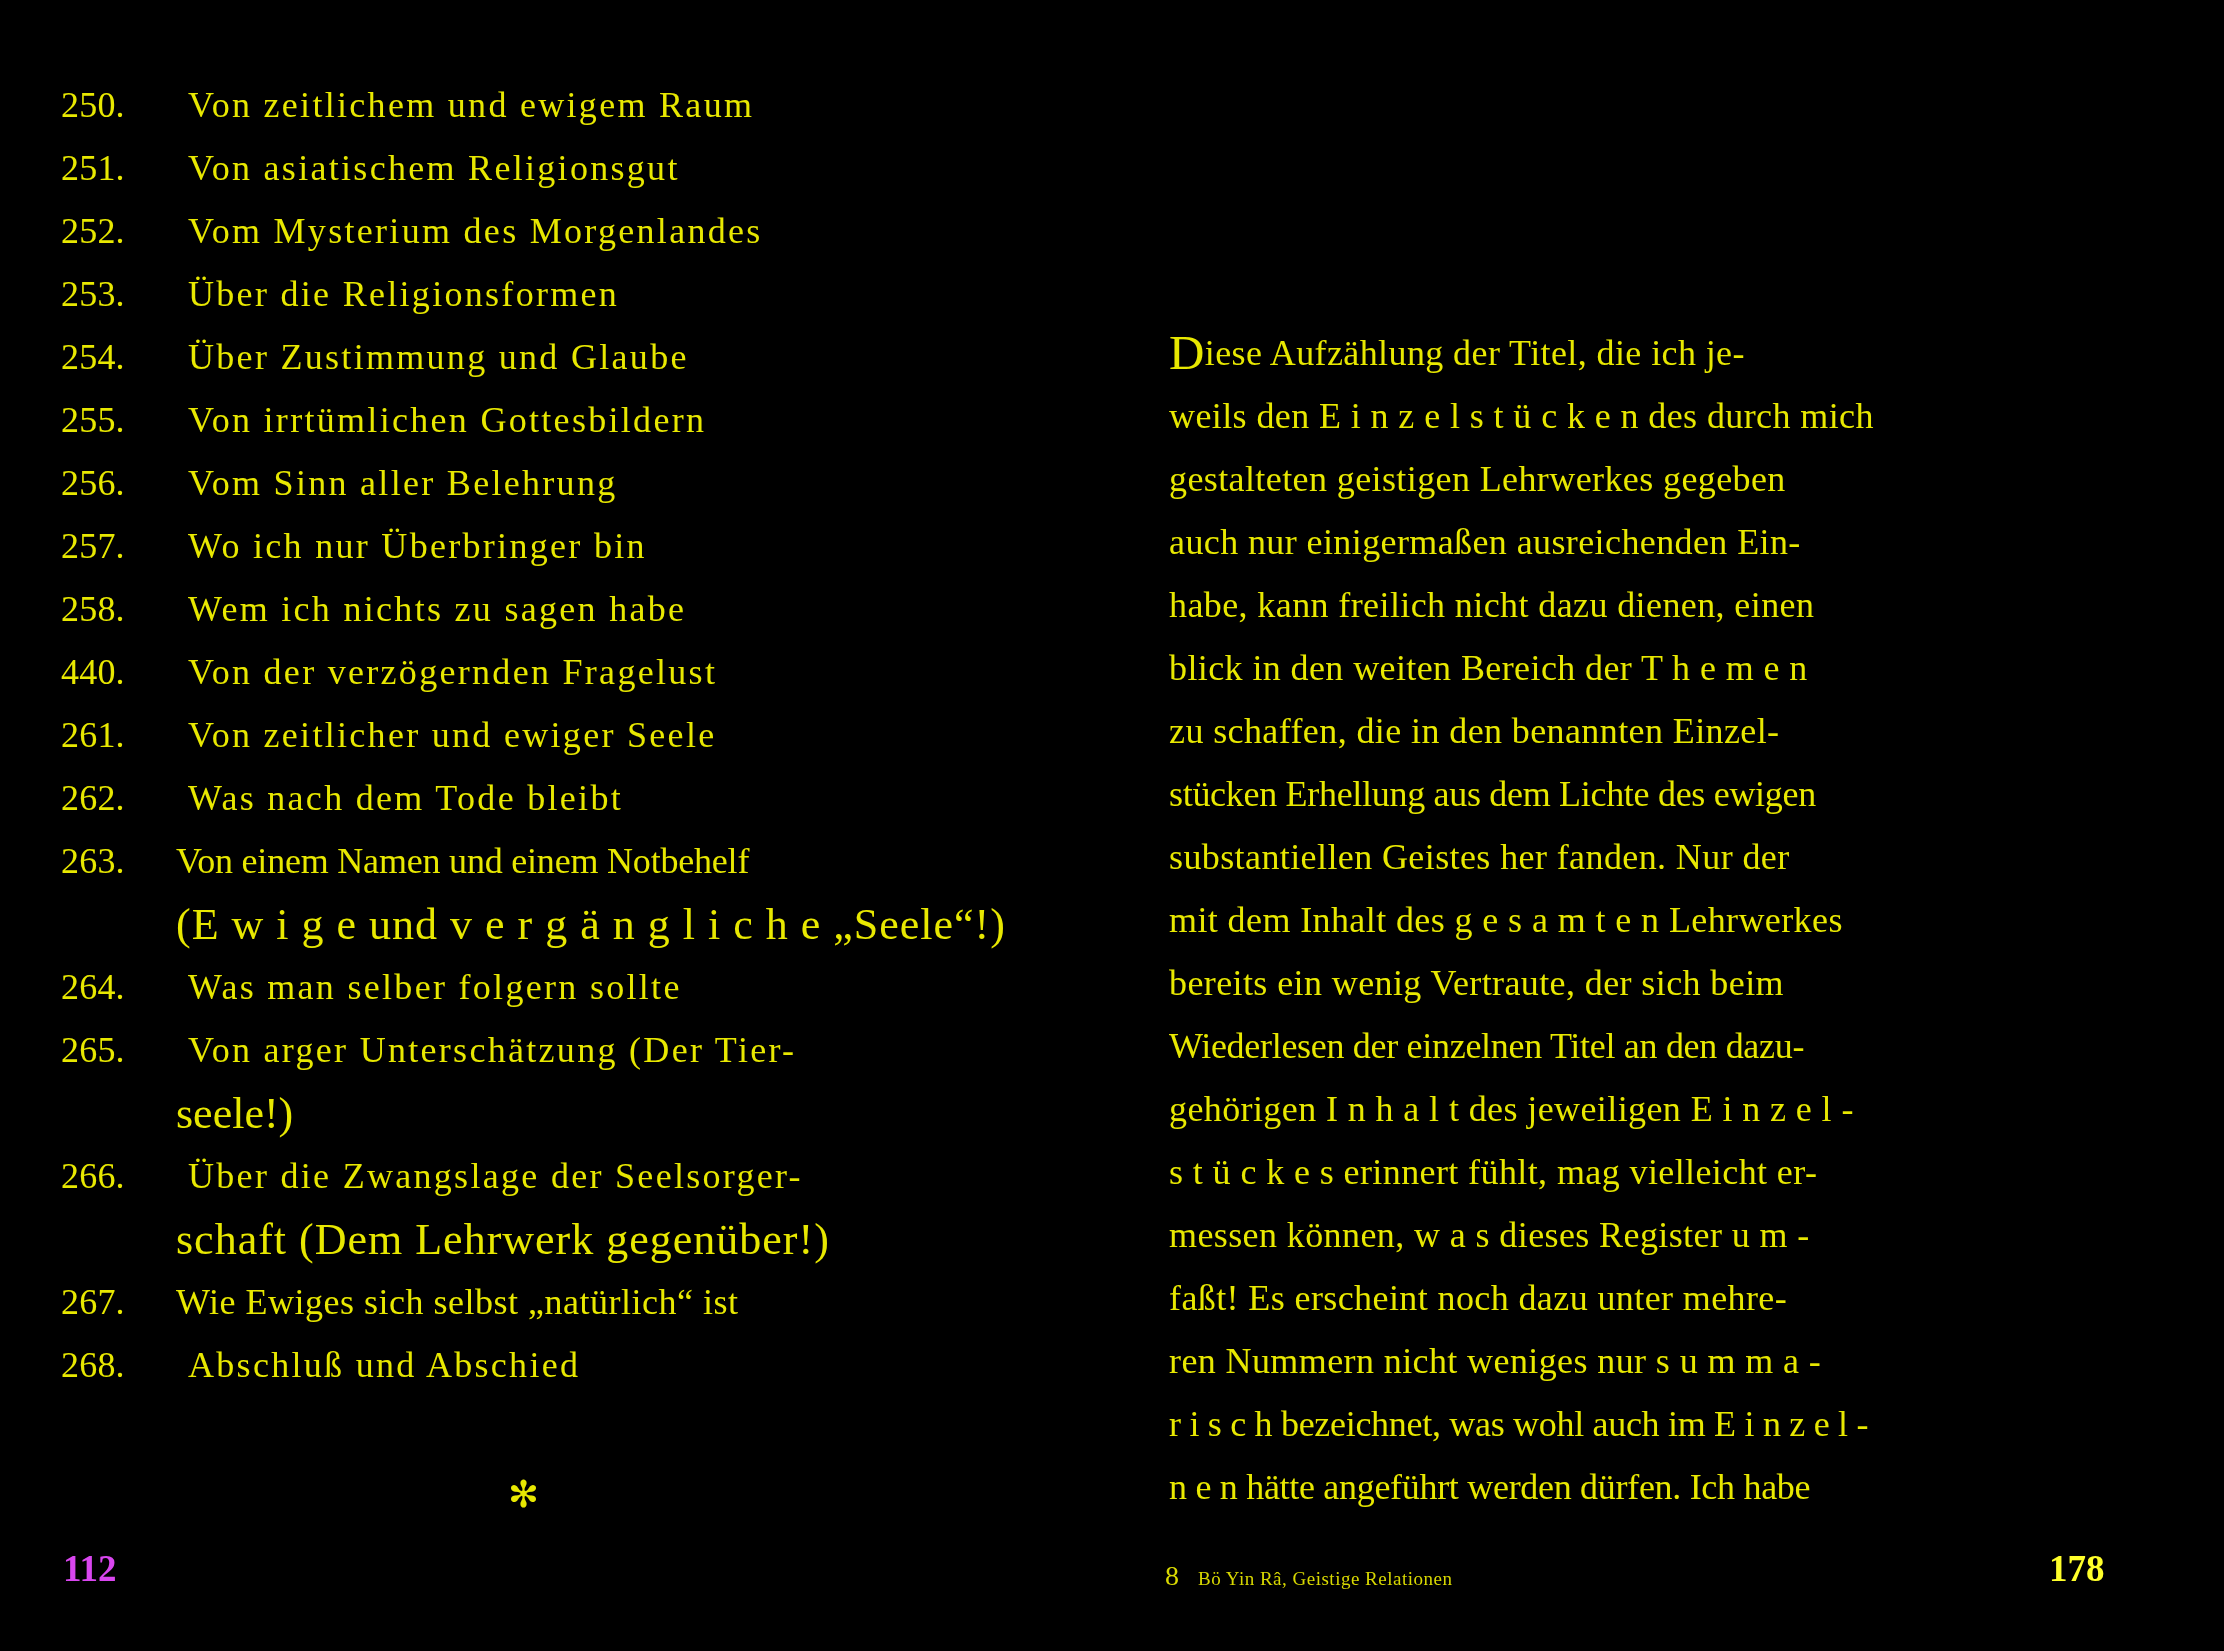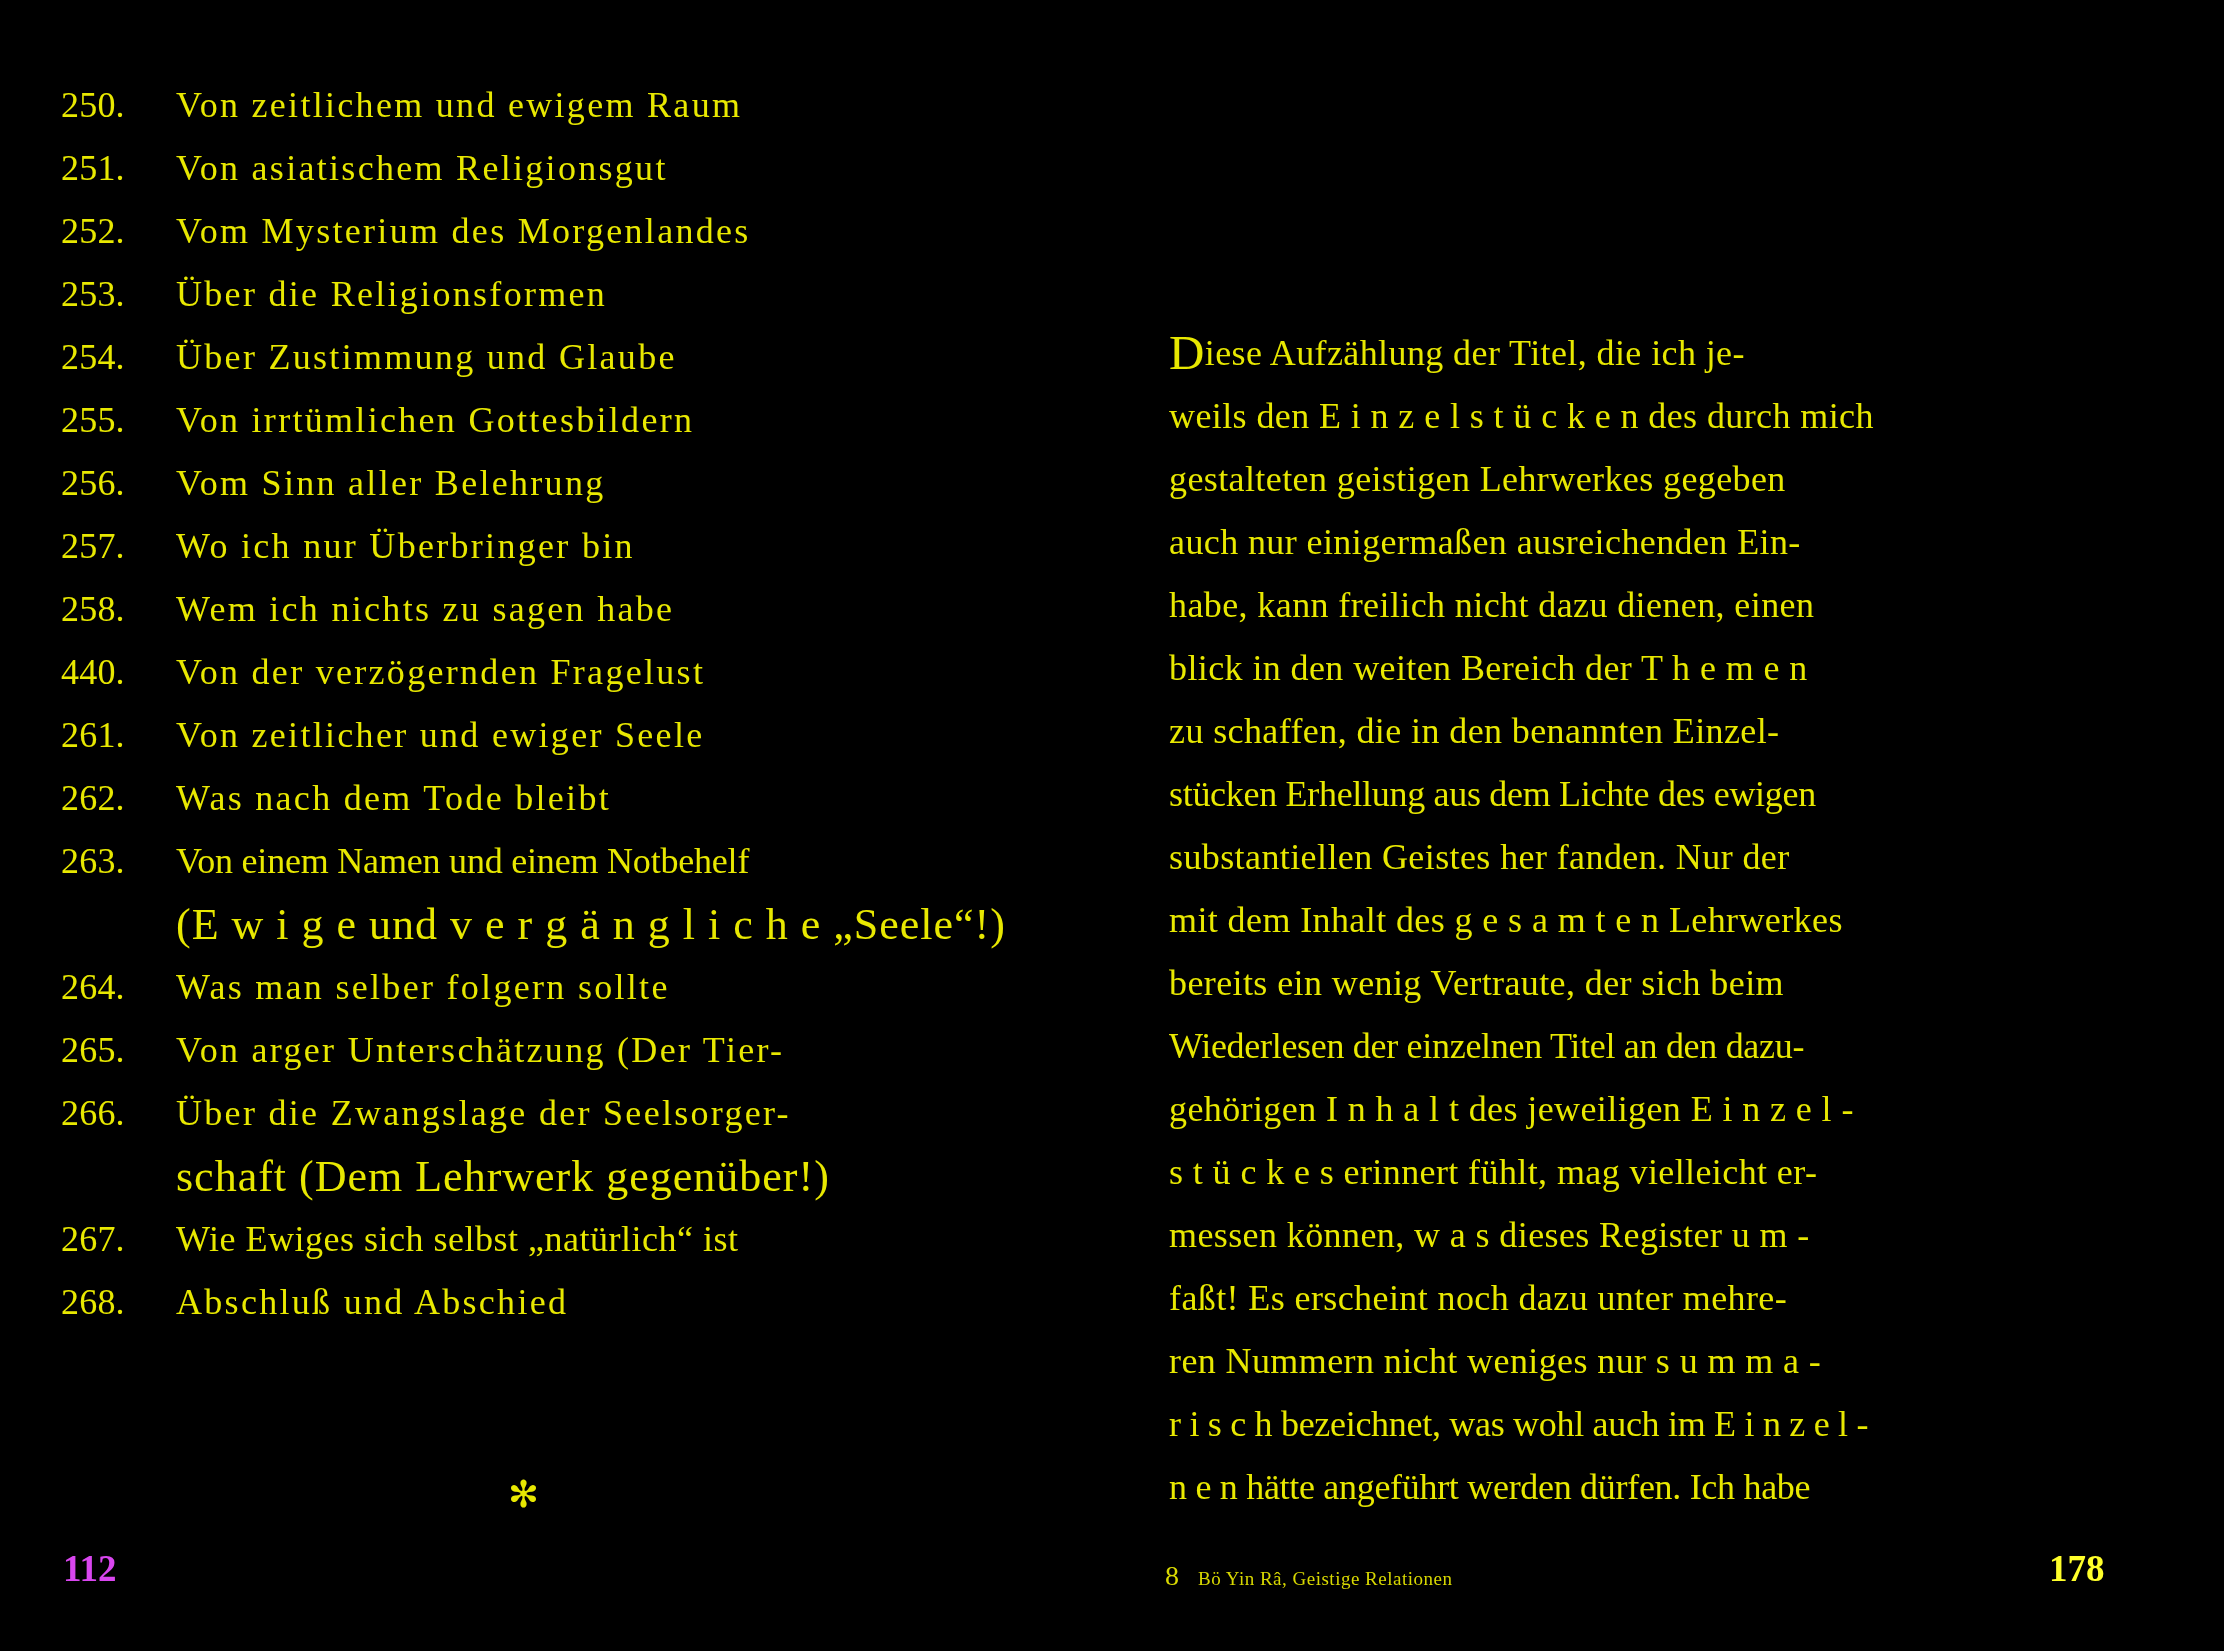--- a/index.html
+++ b/index.html
@@ -39,20 +39,21 @@
   .toc-num {
     width: 115px;
     flex: 0 0 115px;
     font-size: 36px;
   }
   .toc-title {
     font-size: 36px;
   }
   .toc-title.wide {
     letter-spacing: 2.3px;
+    margin-left: 12px;
   }
   .toc-title.normal {
     letter-spacing: 0.5px;
   }
   .toc-title.tight {
     letter-spacing: -0.2px;
   }
   .toc-cont {
     margin-left: 115px;
     font-size: 44px;
@@ -201,20 +202,21 @@
 
     <div class="toc-item">
       <span class="toc-num">264.</span>
       <span class="toc-title wide">Was  man  selber  folgern  sollte</span>
     </div>
 
     <div class="toc-item">
       <span class="toc-num">265.</span>
       <span class="toc-title wide">Von  arger  Unterschätzung  (Der  Tier-</span>
     </div>
+    <div class="toc-cont">seele!)</div>
 
     <div class="toc-item">
       <span class="toc-num">266.</span>
       <span class="toc-title wide">Über  die  Zwangslage  der  Seelsorger-</span>
     </div>
     <div class="toc-cont spaced">schaft  (Dem  Lehrwerk  gegenüber!)</div>
 
     <div class="toc-item">
       <span class="toc-num">267.</span>
       <span class="toc-title normal">Wie Ewiges  sich  selbst  „natürlich“  ist</span>

